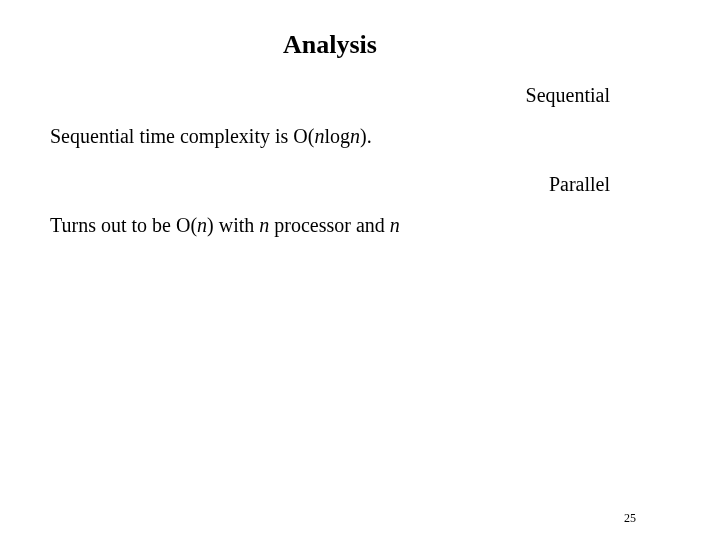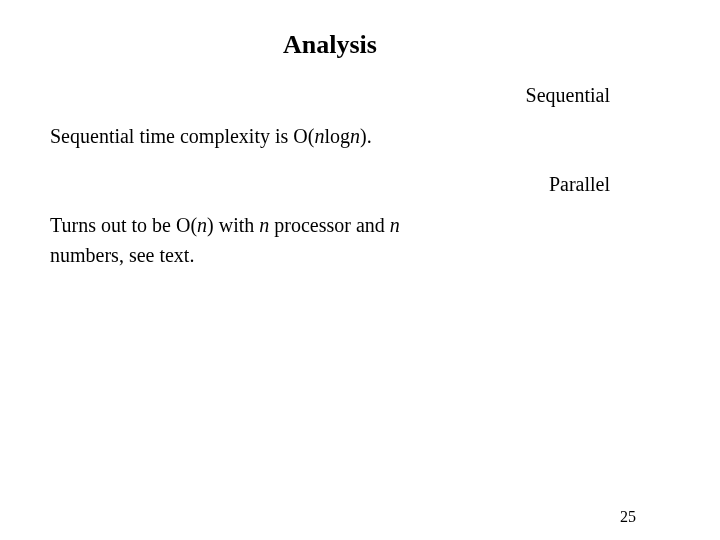--- a/index.html
+++ b/index.html
@@ -46,39 +46,39 @@
     }
 
     .body-text .italic {
       font-style: italic;
     }
 
     .page-number {
       position: absolute;
       bottom: 14px;
       right: 24px;
-      font-size: 16px;
+      font-size: 12px;
       color: #000;
     }
   </style>
 </head>
 <body>
 
 <div class="slide-container">
 
   <div class="title">Analysis</div>
 
   <div class="section-heading">Sequential</div>
 
   <div class="body-text">
     <span>Sequential time complexity is O(</span><span class="italic">n</span><span>log</span><span class="italic">n</span><span>).</span>
   </div>
 
   <div class="section-heading">Parallel</div>
 
 
   <div class="body-text">
-    <span>Turns  out  to  be  O(</span><span class="italic">n</span><span>)  with  </span><span class="italic">n</span><span>  processor  and  </span><span class="italic">n</span><br><span>numbers, see text.</span>
+    <span>Turns  out  to  be  O(</span><span class="italic">n</span><span>)  with  </span><span class="italic">n</span><span>  processor  and  </span><span class="italic">n</span><br>
   </div>
 
   <div class="page-number">25</div>
 
 </div>
 
 </body></html>

